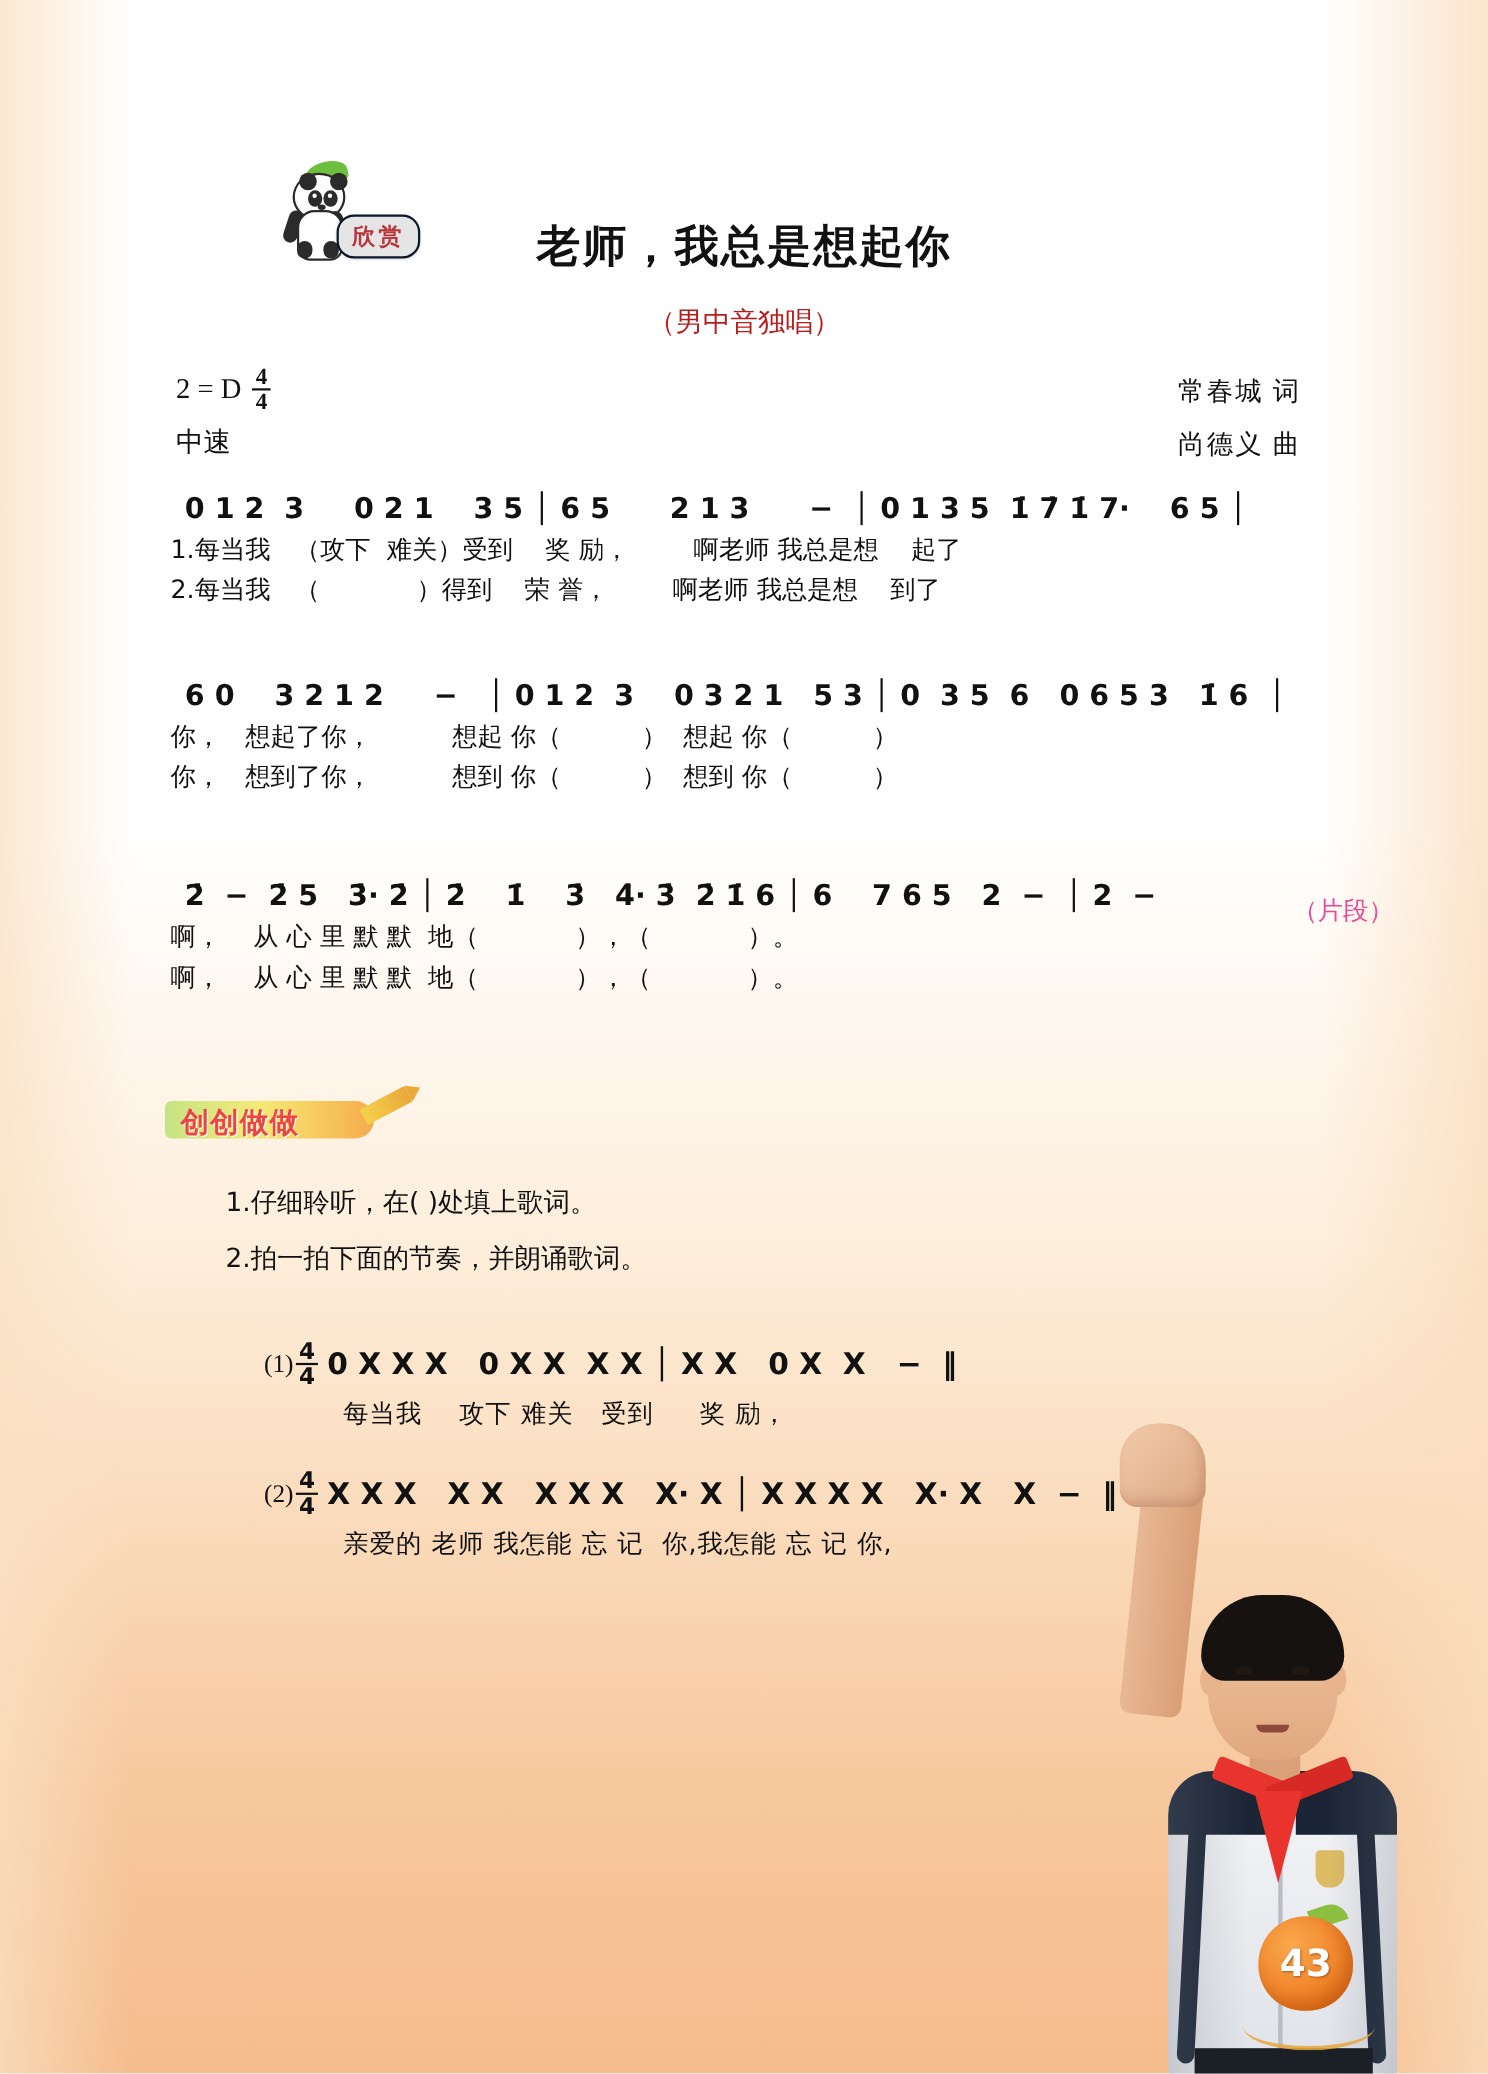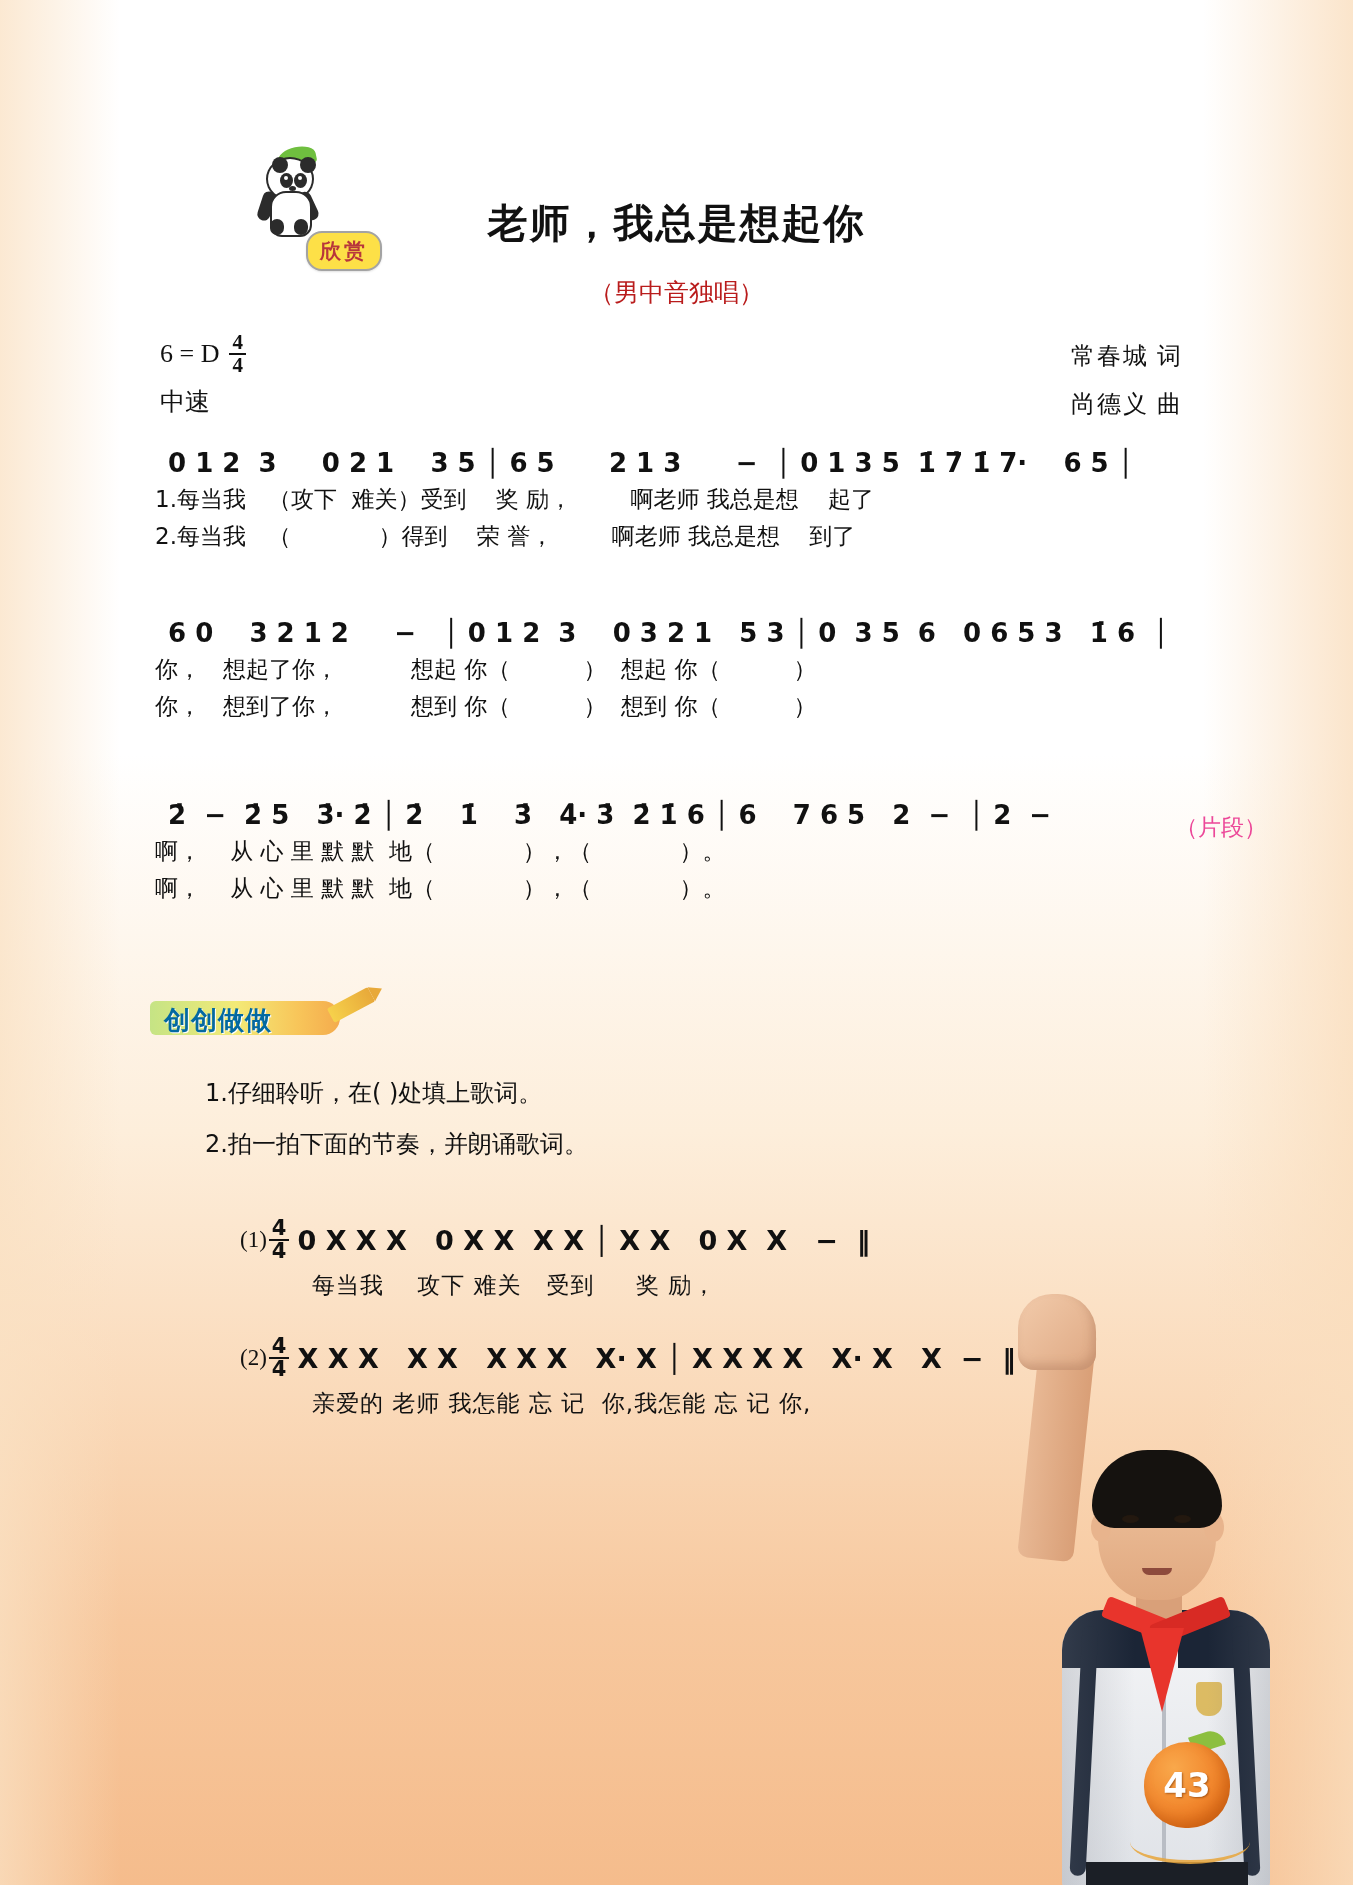--- a/index.html
+++ b/index.html
@@ -130,31 +130,30 @@
     left: 20px; top: -8px;
     width: 38px; height: 20px;
     background: #6fbf3f;
     border-radius: 50% 50% 20% 20%;
     transform: rotate(-12deg);
   }
   .badge-pill {
     position: absolute;
     left: 58px;
     top: 40px;
-    background: #fde047;
-    border: 2px solid #a3a3a3;
+    background: #e5e5e5;
+    border: 2px solid #0f172a;
     border-radius: 16px;
     padding: 4px 12px;
     font-family: "Liberation Sans", sans-serif;
     font-weight: bold;
     font-size: 21px;
     color: #b8363b;
     letter-spacing: 3px;
     box-shadow: 0 1px 2px rgba(0,0,0,0.12);
-    margin-top: 36px;
   }
 
   .song-title {
     position: absolute;
     left: 0; right: 0;
     top: 196px;
     text-align: center;
     font-family: "DejaVu Sans", sans-serif;
     font-weight: bold;
     font-size: 40px;
@@ -252,21 +251,21 @@
     background: linear-gradient(to right, #bfe27a, #f2e96a 45%, #f7c04a 78%, #f3a33c);
     border-radius: 6px 18px 18px 6px;
     opacity: 0.9;
   }
   .make-badge .txt {
     position: absolute;
     left: 14px; top: 8px;
     font-family: "DejaVu Sans", sans-serif;
     font-weight: bold;
     font-size: 26px;
-    color: #0369a1;
+    color: #ef4444;
     letter-spacing: 1px;
     text-shadow: 1px 1px 0 #ffffff;
   }
   .make-badge .pencil {
     position: absolute;
     left: 178px; top: 2px;
     width: 46px; height: 16px;
     background: linear-gradient(to right, #f6d14b, #e8a93a);
     transform: rotate(-28deg);
     border-radius: 2px;
@@ -533,21 +532,21 @@
       <div class="panda-leg l"></div>
       <div class="panda-leg r"></div>
     </div>
     <div class="badge-pill">欣赏</div>
   </div>
 
   <div class="song-title">老师，我总是想起你</div>
   <div class="song-subtitle">（男中音独唱）</div>
 
   <div class="key-sig">
-    <span>6 = D</span>
+    <span>2 = D</span>
     <span class="fraction">
       <span class="num">4</span>
       <span class="den">4</span>
     </span>
   </div>
   <div class="tempo">中速</div>
   <div class="credit lyr">常春城 词</div>
   <div class="credit comp">尚德义 曲</div>
 
   <div class="staff-line" style="top: 448px;">

